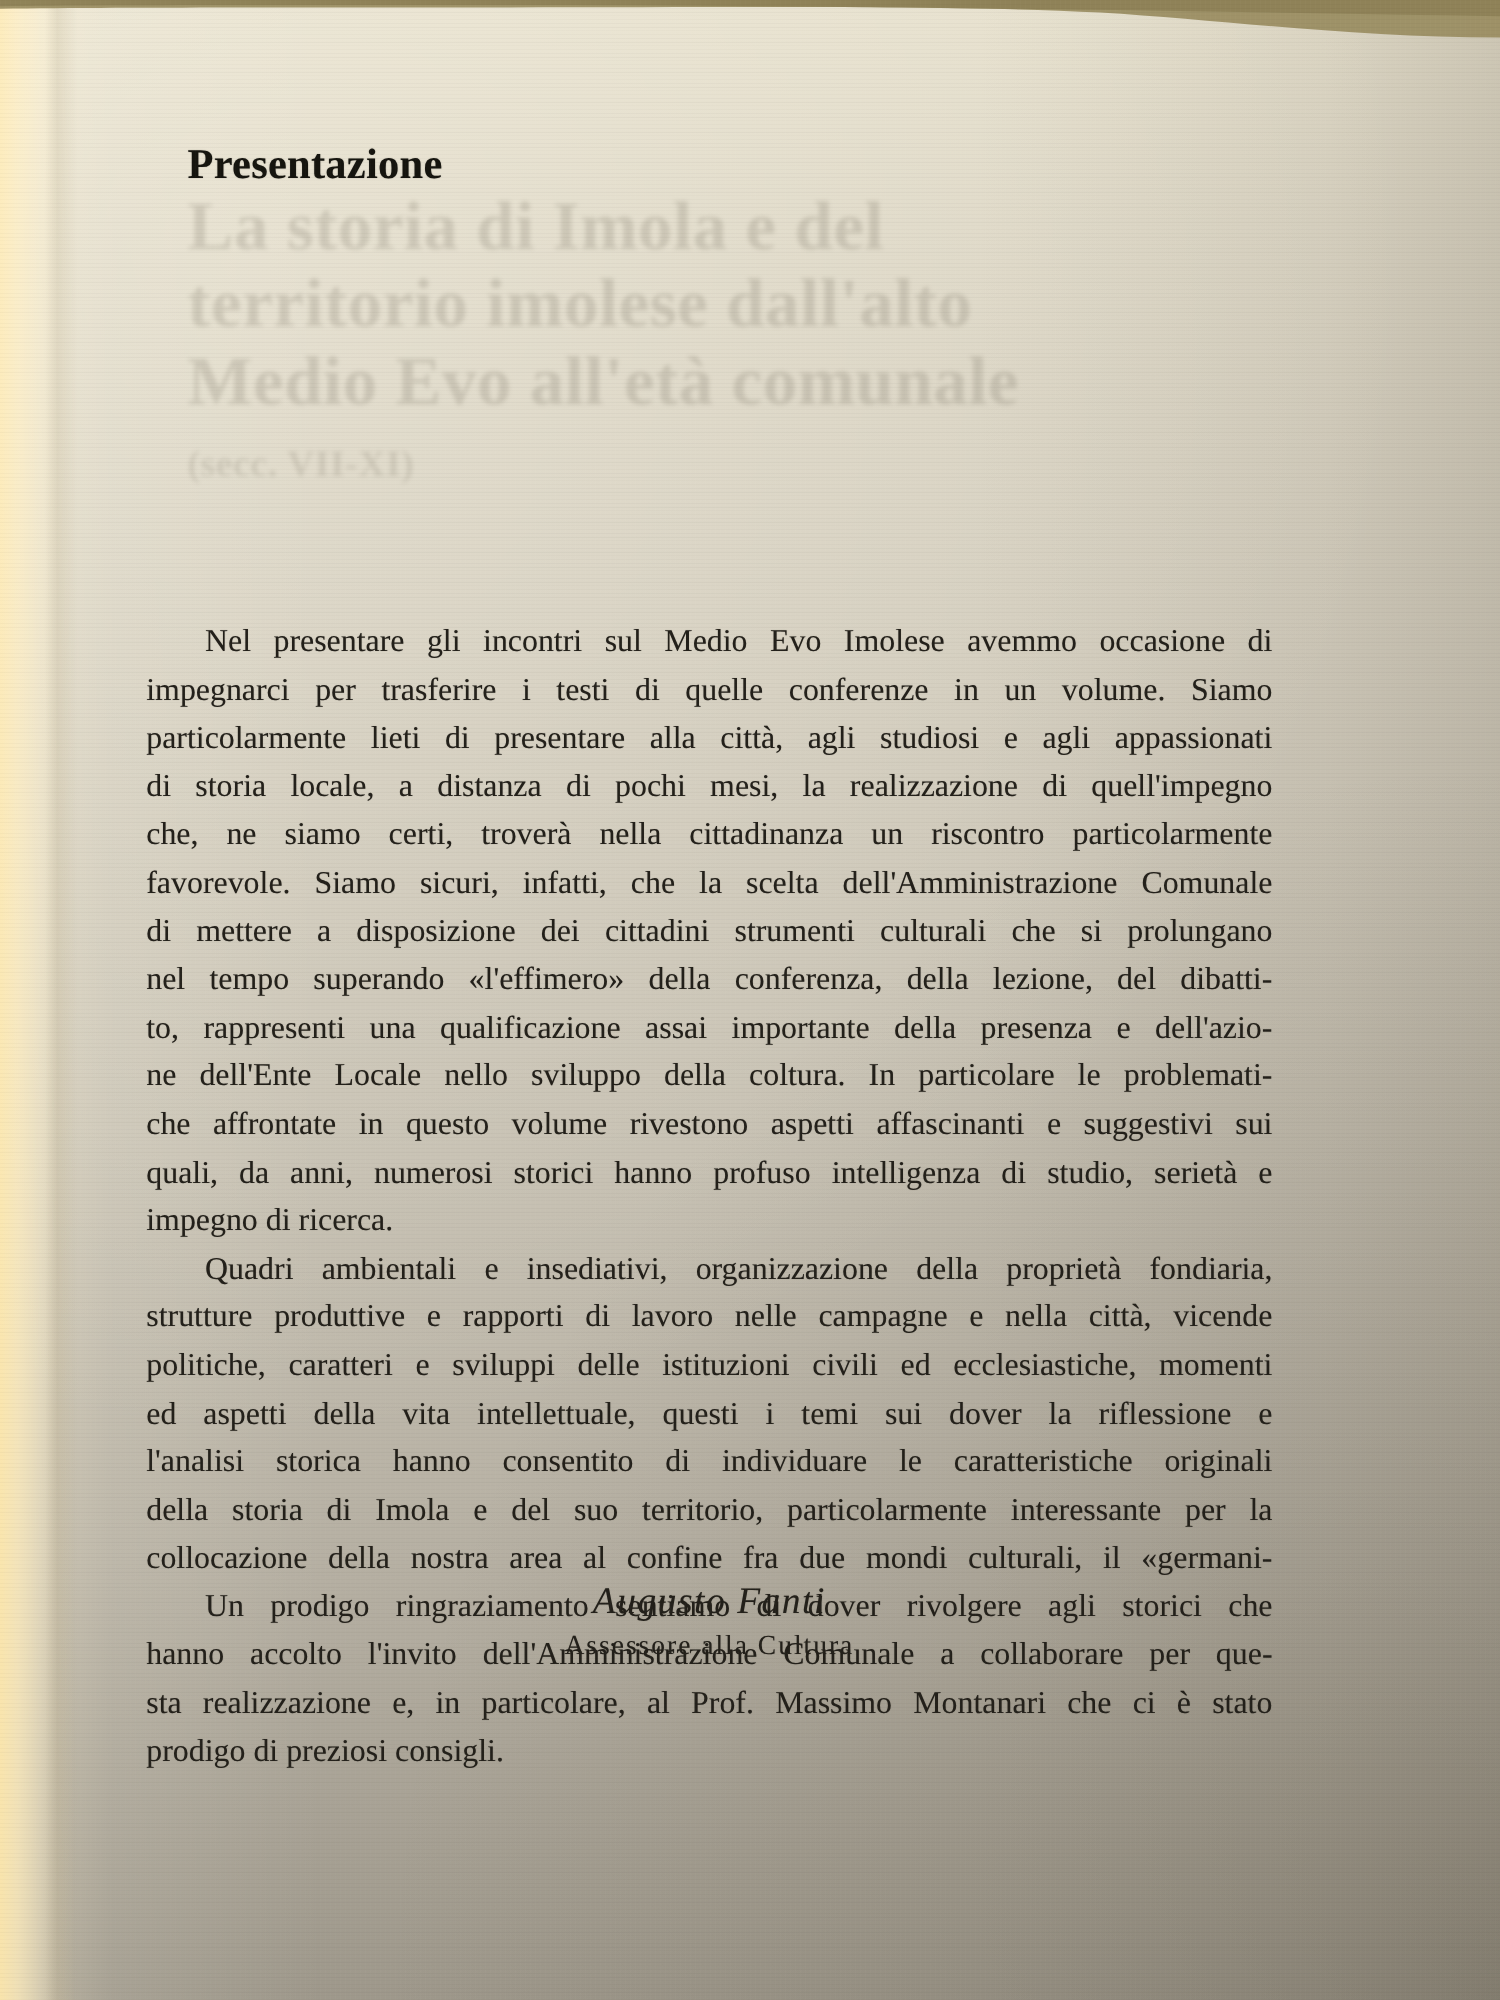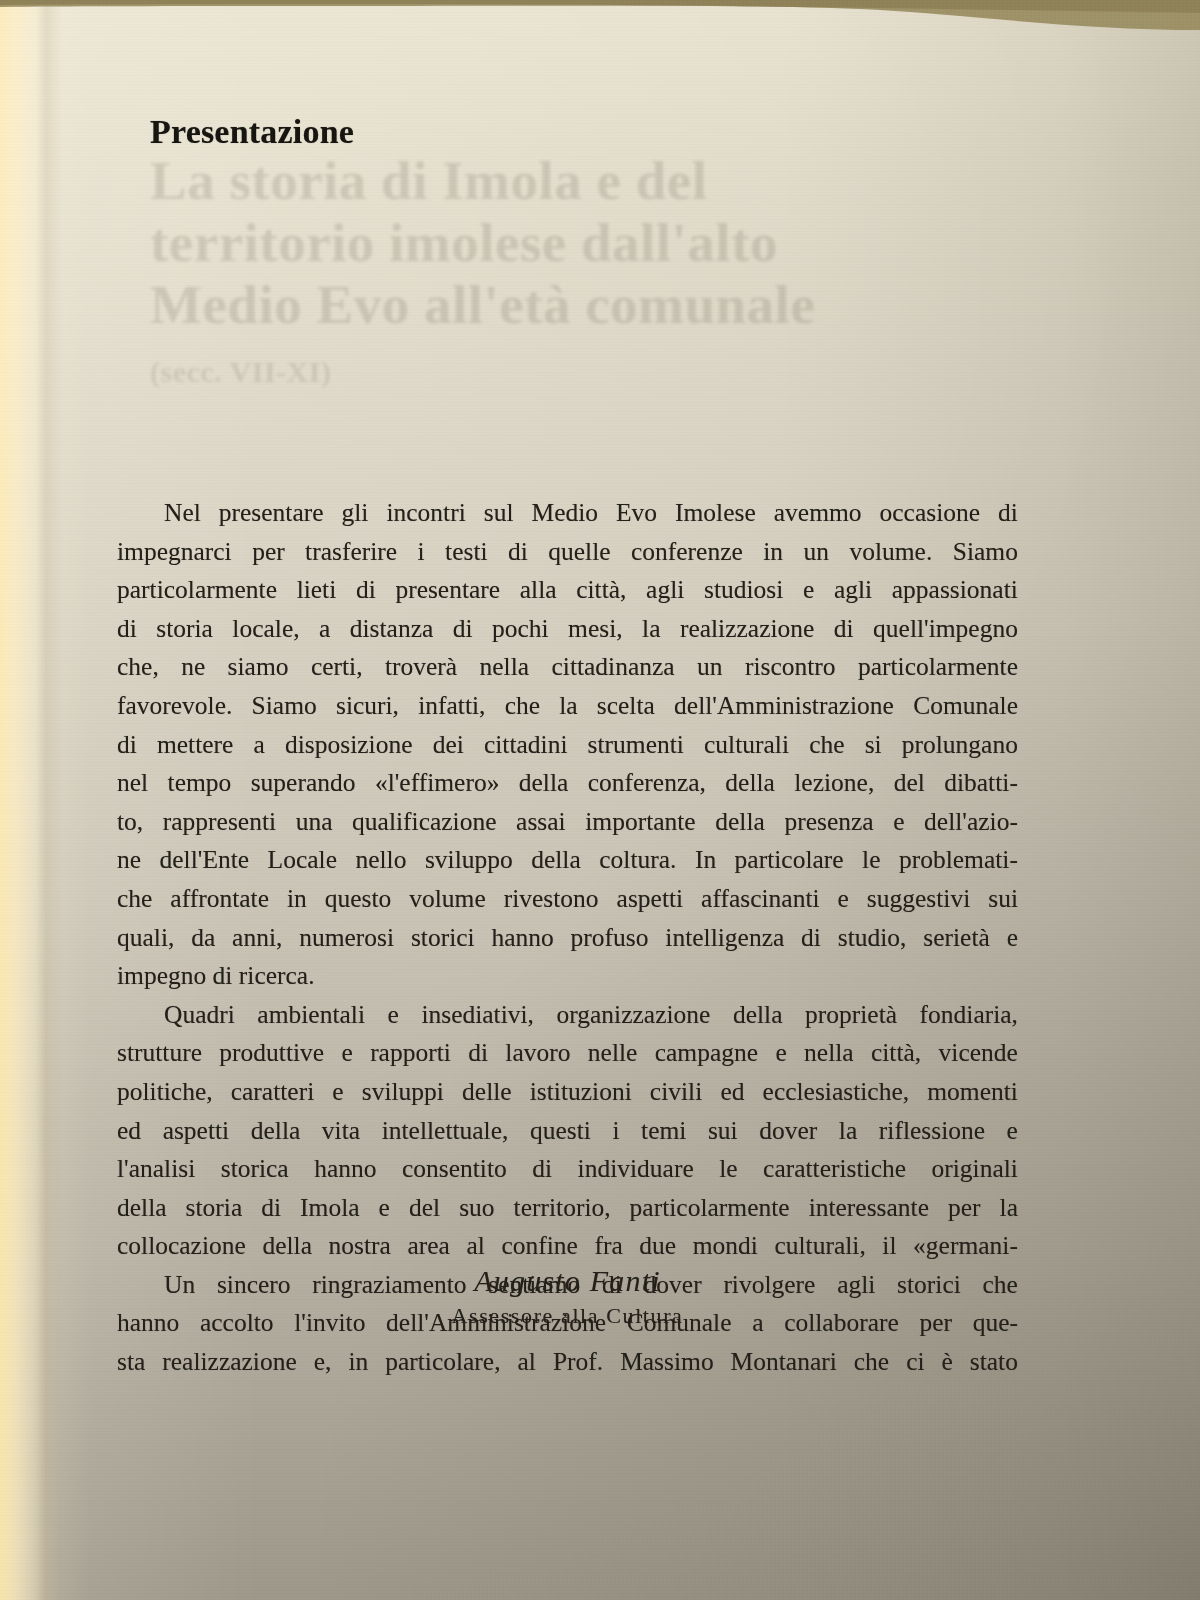--- a/index.html
+++ b/index.html
@@ -446,21 +446,21 @@
           <span class="w">due</span>
           <span class="w">mondi</span>
           <span class="w">culturali,</span>
           <span class="w">il</span>
           <span class="w">«germani-</span>
         </div>
       </div>
       <div>
         <div class="pline indent">
           <span class="w">Un</span>
-          <span class="w">sincero</span>
+          <span class="w">prodigo</span>
           <span class="w">ringraziamento</span>
           <span class="w">sentiamo</span>
           <span class="w">di</span>
           <span class="w">dover</span>
           <span class="w">rivolgere</span>
           <span class="w">agli</span>
           <span class="w">storici</span>
           <span class="w">che</span>
         </div>
         <div class="pline">
@@ -482,20 +482,21 @@
           <span class="w">particolare,</span>
           <span class="w">al</span>
           <span class="w">Prof.</span>
           <span class="w">Massimo</span>
           <span class="w">Montanari</span>
           <span class="w">che</span>
           <span class="w">ci</span>
           <span class="w">è</span>
           <span class="w">stato</span>
         </div>
+        <div class="pline last">prodigo di preziosi consigli.</div>
       </div>
     </div>
 
   <div class="signature">
     <div class="sig-name">Augusto Fanti</div>
     <div class="sig-role">Assessore alla Cultura</div>
   </div>
 
   <div class="grain"></div>
 </div>

